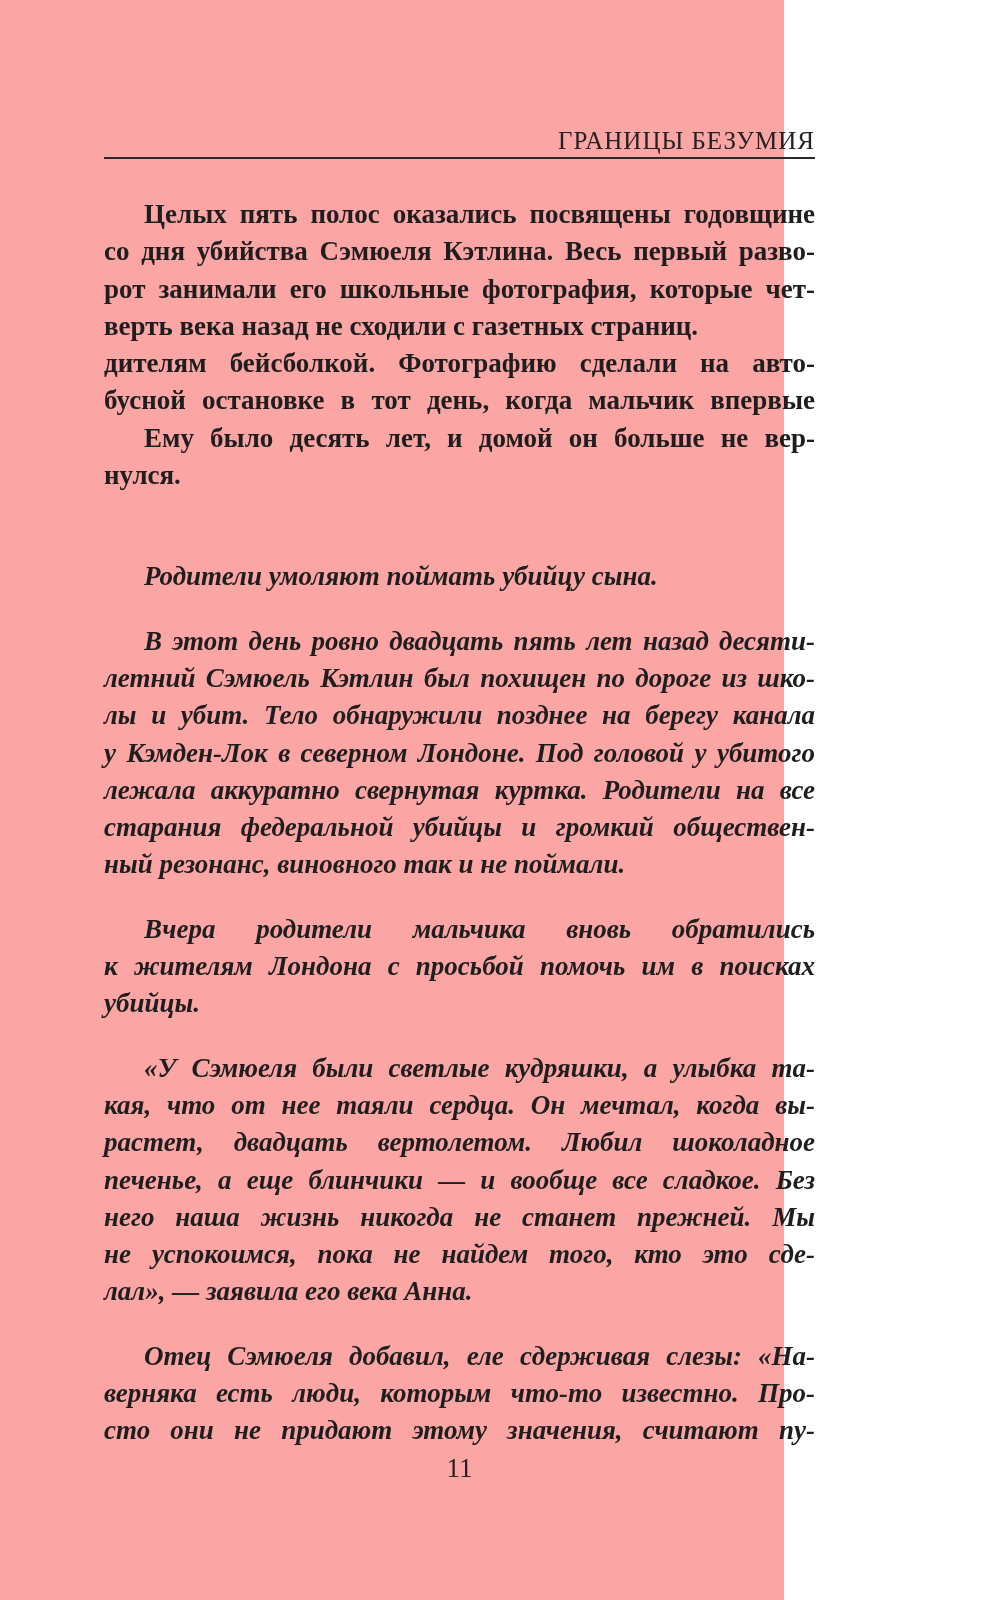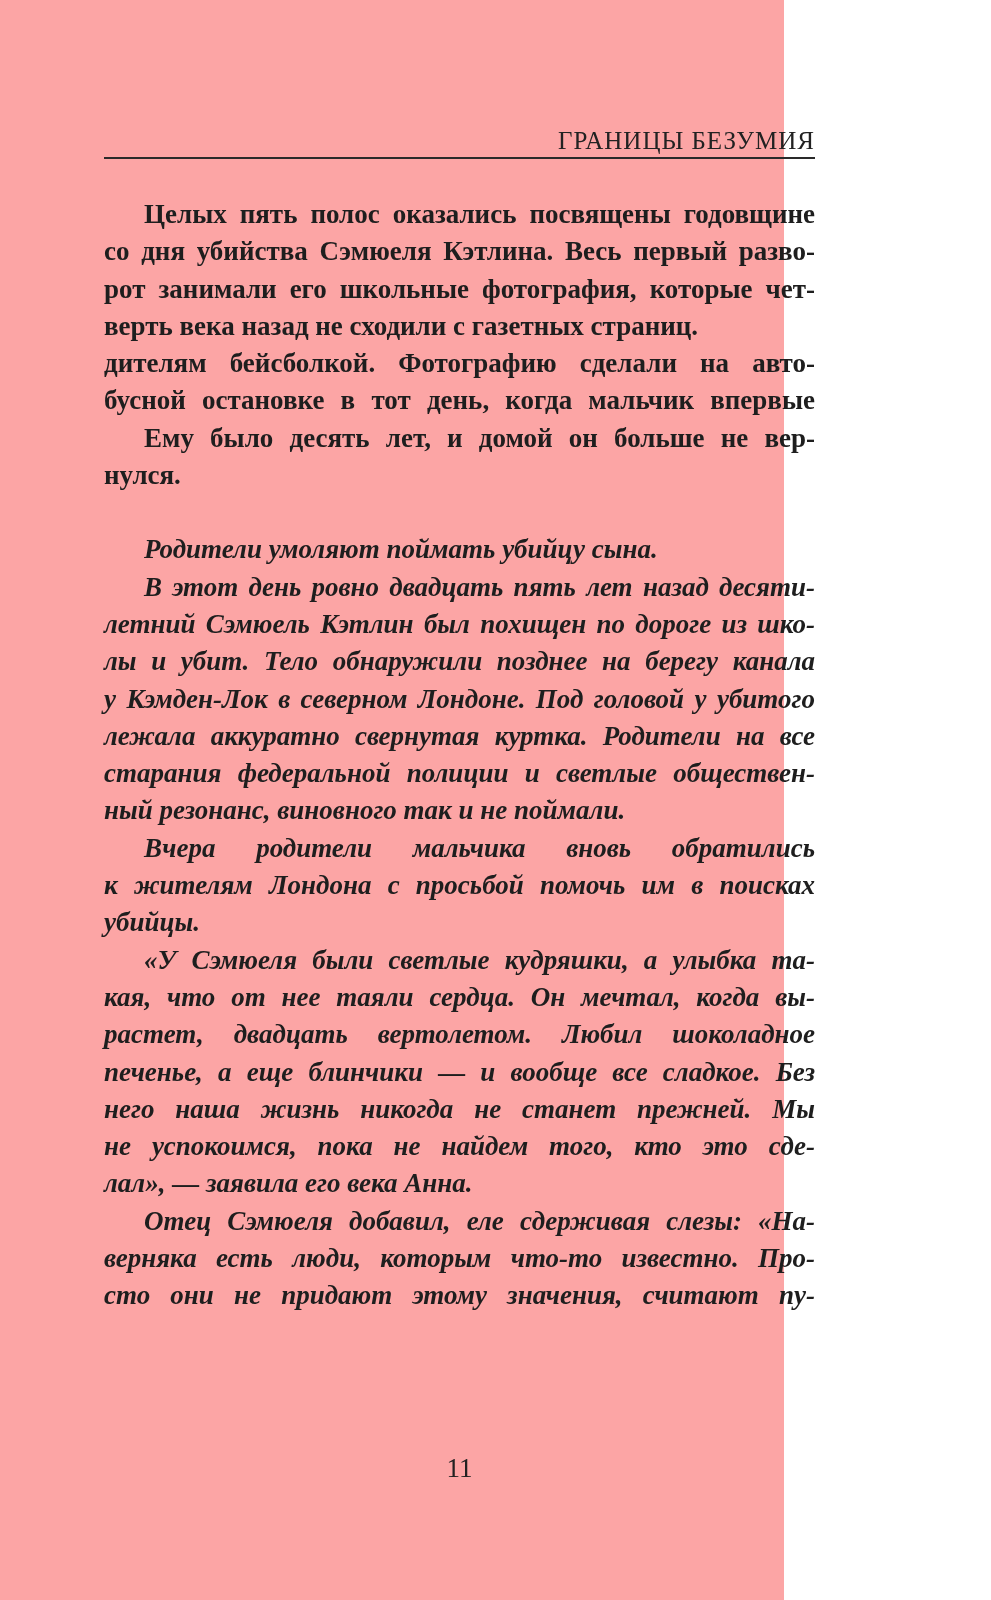--- a/index.html
+++ b/index.html
@@ -63,20 +63,21 @@
     .line.indent {
       padding-left: 40px;
     }
     .roman {
       font-style: normal;
       font-family: "Liberation Serif", "DejaVu Serif", serif;
     }
     .italic {
       font-style: italic;
       font-family: "Liberation Serif", "DejaVu Serif", serif;
+      margin-top: 27px;
     }
     .gap {
       height: 37px;
     }
     .page-number {
       position: absolute;
       left: 104px;
       width: 711px;
       top: 1453px;
       text-align: center;
@@ -117,21 +118,21 @@
     <div class="paragraph italic">
       <span class="line indent last">Родители умоляют поймать убийцу сына.</span>
     </div>
 
     <div class="paragraph italic">
       <span class="line indent">В этот день ровно двадцать пять лет назад десяти-</span>
       <span class="line">летний Сэмюель Кэтлин был похищен по дороге из шко-</span>
       <span class="line">лы и убит. Тело обнаружили позднее на берегу канала</span>
       <span class="line">у Кэмден-Лок в северном Лондоне. Под головой у убитого</span>
       <span class="line">лежала аккуратно свернутая куртка. Родители на все</span>
-      <span class="line">старания федеральной полиции и светлые обществен-</span>
+      <span class="line">старания федеральной убийцы и громкий обществен-</span>
       <span class="line last">ный резонанс, виновного так и не поймали.</span>
     </div>
 
     <div class="paragraph italic">
       <span class="line indent">Вчера родители мальчика вновь обратились</span>
       <span class="line">к жителям Лондона с просьбой помочь им в поисках</span>
       <span class="line last">убийцы.</span>
     </div>
 
     <div class="paragraph italic">

